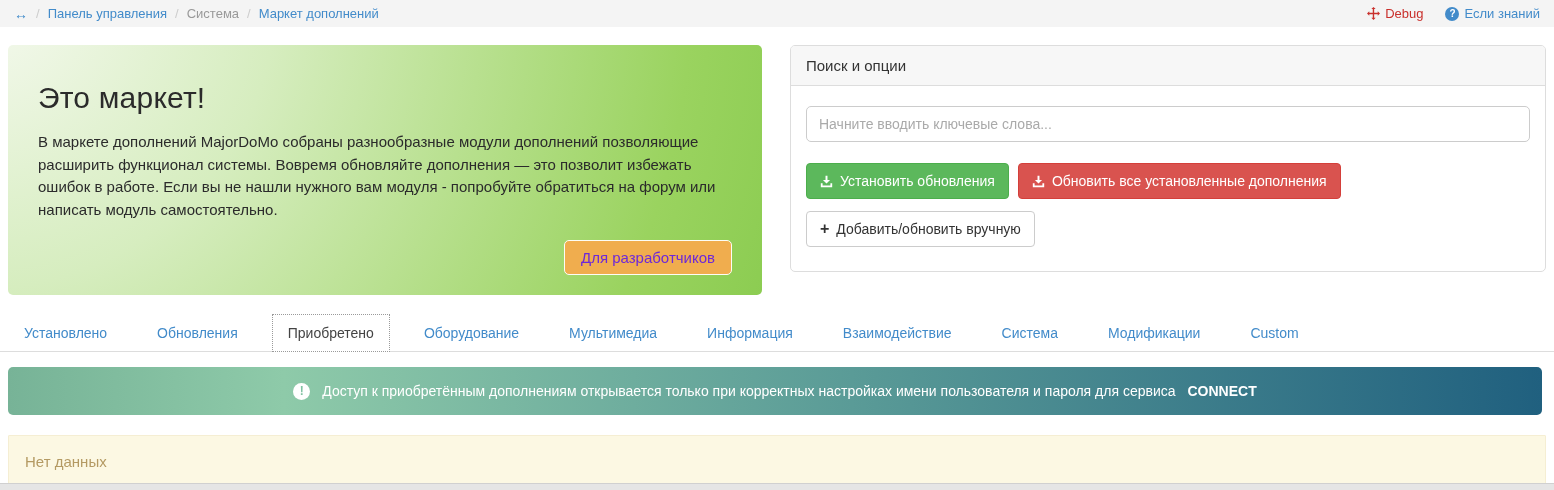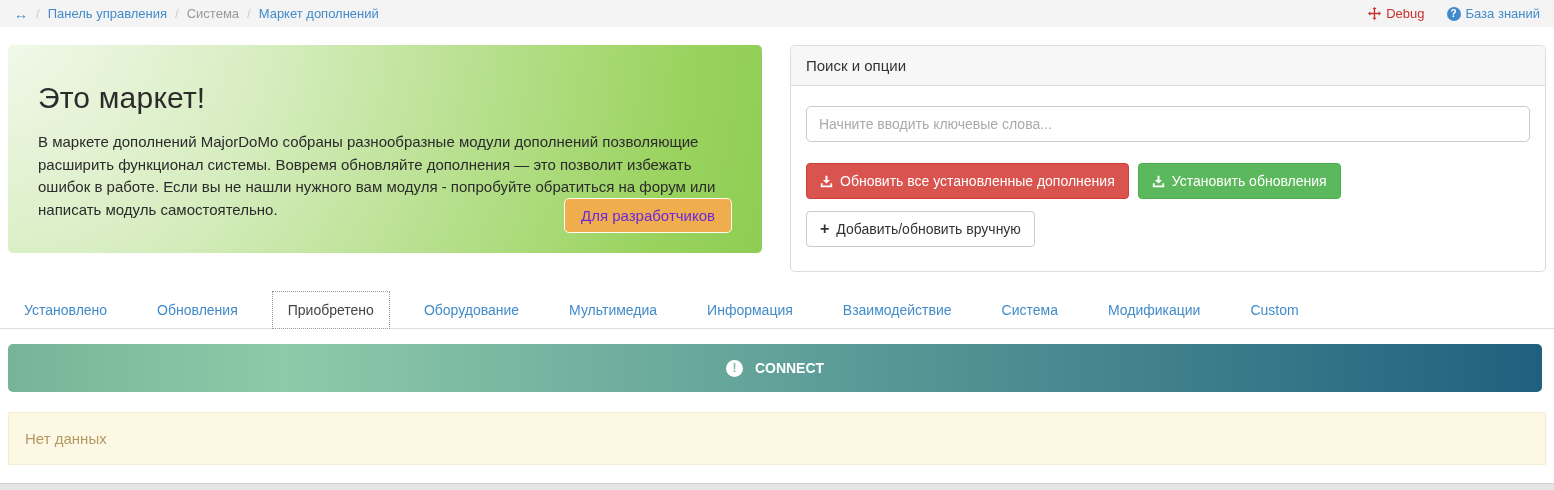--- a/index.html
+++ b/index.html
@@ -25,21 +25,21 @@
   .kb-link { color: #428bca; text-decoration: none; display: flex; align-items: center; gap: 5px; cursor: pointer; }
   .q-circle {
     width: 14px; height: 14px; border-radius: 50%; background: #428bca; color: #fff;
     font-size: 10px; font-weight: bold; display: inline-flex; align-items: center; justify-content: center;
   }
 
   
   .columns { display: flex; margin: 18px 8px 0 8px; gap: 28px; }
 
   .hero {
-    width: 754px; min-width: 754px; height: 208px; border-radius: 5px; position: relative;
+    width: 754px; min-width: 754px; height: 250px; border-radius: 5px; position: relative;
     background: radial-gradient(circle 1150px at -4% -22%, #f7faf2 0%, #d6edbf 26%, #9ad35f 62%, #6fbf37 96%);
     padding: 26px 30px;
   }
   .hero h1 { font-size: 30px; font-weight: 400; color: #2b2b2b; margin: 10px 0 16px 0; letter-spacing: 0.2px; }
   .hero p { font-size: 15px; line-height: 1.5; color: #2b2b2b; max-width: 710px; }
   .dev-btn {
     position: absolute; right: 30px; bottom: 20px;
     background: #f0ad4e; color: #6d28d9; border: 1px solid #fdfdf6; border-radius: 5px;
     font-size: 15px; padding: 8px 16px; cursor: pointer;
     font-family: "Liberation Sans", "DejaVu Sans", sans-serif;
@@ -118,51 +118,51 @@
   </div>
   <div class="topbar-right">
     <a class="debug-link" href="#">
       <svg viewBox="0 0 16 16" width="13" height="13" fill="currentColor">
         <path d="M8 0l2.6 2.6H8.8v4.4h4.4V5.2L16 8l-2.8 2.8V8.8H8.8v4.4h1.8L8 16l-2.6-2.8h1.7V8.8H2.8v1.9L0 8l2.8-2.8v1.8h4.3V2.6H5.4z"></path>
       </svg>
       <span>Debug</span>
     </a>
     <a class="kb-link" href="#">
       <span class="q-circle">?</span>
-      <span>База знаний</span>
+      <span>Если знаний</span>
     </a>
   </div>
 </div>
 
 <div class="columns">
 
   <div class="hero">
     <h1>Это маркет!</h1>
     <p>В маркете дополнений MajorDoMo собраны разнообразные модули дополнений позволяющие расширить функционал системы. Вовремя обновляйте дополнения — это позволит избежать ошибок в работе. Если вы не нашли нужного вам модуля - попробуйте обратиться на форум или написать модуль самостоятельно.</p>
     <button class="dev-btn">Для разработчиков</button>
   </div>
 
   <div class="search-panel">
     <div class="search-panel-heading">Поиск и опции</div>
     <div class="search-panel-body">
       <input class="search-input" type="text" placeholder="Начните вводить ключевые слова..." style="">
       <div class="btn-row">
+        <button class="btn btn-green">
+          <svg viewBox="0 0 16 16" width="13" height="13" fill="currentColor">
+            <path d="M6.8 1h2.4v5h3.2L8 10.6 3.6 6h3.2z"></path>
+            <path d="M1 10.2h2.2v2.8h9.6v-2.8H15V15H1z"></path>
+          </svg>
+          <span>Установить обновления</span>
+        </button>
         <button class="btn btn-red">
           <svg viewBox="0 0 16 16" width="13" height="13" fill="currentColor">
             <path d="M6.8 1h2.4v5h3.2L8 10.6 3.6 6h3.2z"></path>
             <path d="M1 10.2h2.2v2.8h9.6v-2.8H15V15H1z"></path>
           </svg>
           <span>Обновить все установленные дополнения</span>
-        </button>
-        <button class="btn btn-green">
-          <svg viewBox="0 0 16 16" width="13" height="13" fill="currentColor">
-            <path d="M6.8 1h2.4v5h3.2L8 10.6 3.6 6h3.2z"></path>
-            <path d="M1 10.2h2.2v2.8h9.6v-2.8H15V15H1z"></path>
-          </svg>
-          <span>Установить обновления</span>
         </button>
       </div>
       <button class="btn btn-white">
         <span class="plus-glyph">+</span>
         <span>Добавить/обновить вручную</span>
       </button>
     </div>
   </div>
 
 </div>
@@ -175,20 +175,21 @@
   <a class="tab" href="#">Мультимедиа</a>
   <a class="tab" href="#">Информация</a>
   <a class="tab" href="#">Взаимодействие</a>
   <a class="tab" href="#">Система</a>
   <a class="tab" href="#">Модификации</a>
   <a class="tab" href="#">Custom</a>
 </div>
 
 <div class="notice">
   <span class="excl-circle">!</span>
+  <span>Доступ к приобретённым дополнениям открывается только при корректных настройках имени пользователя и пароля для сервиса</span>
   <b>CONNECT</b>
 </div>
 
 <div class="alert-warning">
   <span>Нет данных</span>
 </div>
 
 <div class="bottom-strip"></div>
 
 </body></html>

